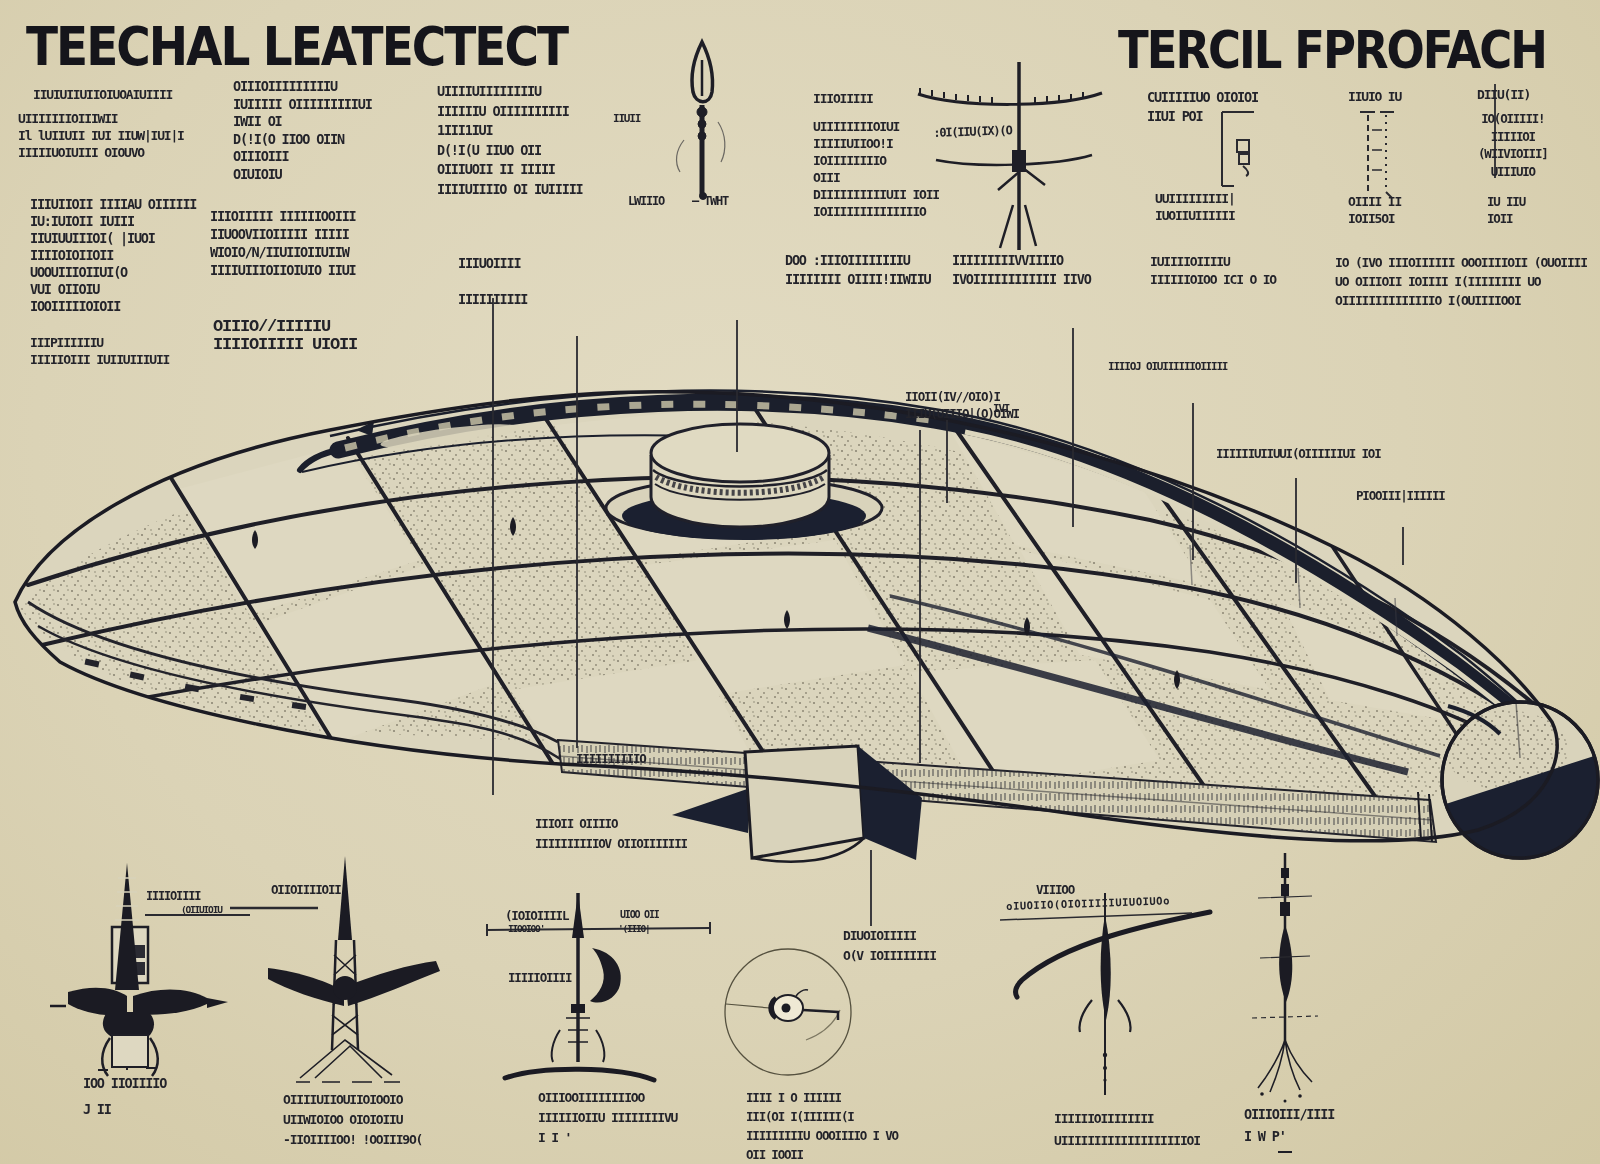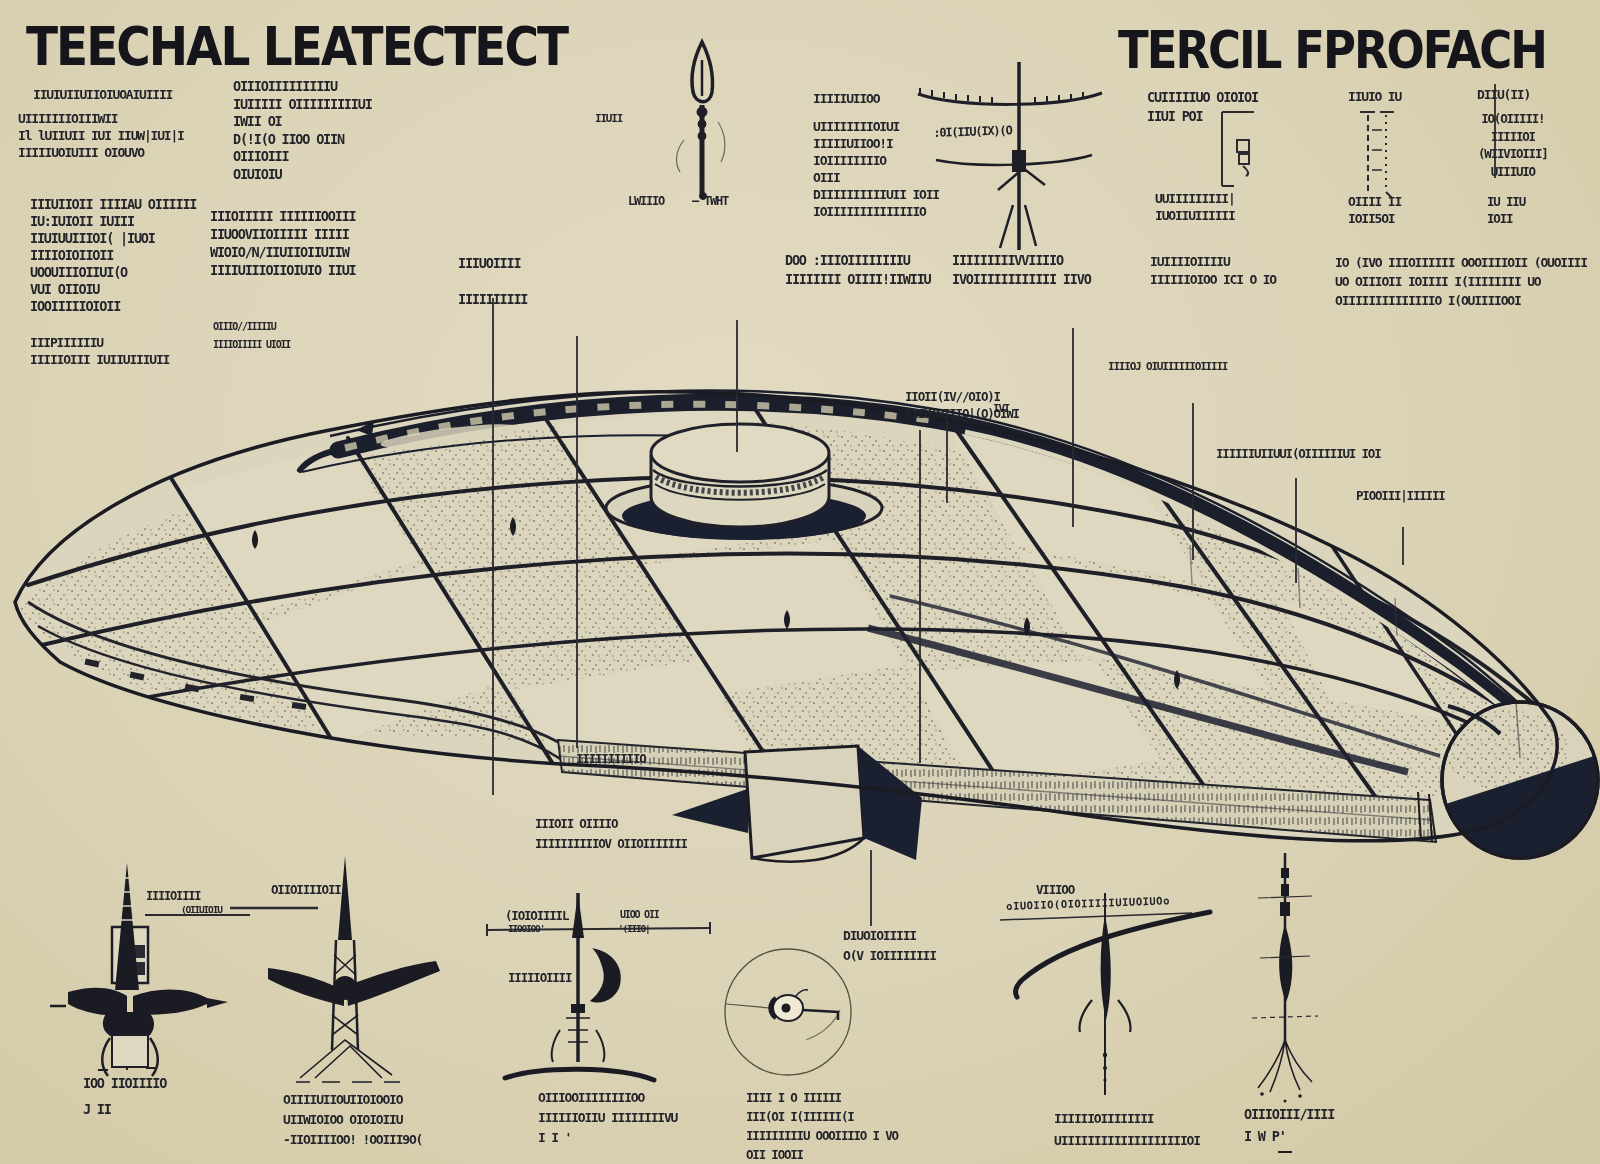--- a/index.html
+++ b/index.html
@@ -295,28 +295,34 @@
   <div class="g" style="left:233px;top:78px;font-size:13.5px;line-height:17.5px;">OIIIOIIIIIIIIIU
 IUIIIII OIIIIIIIIIUI
 IWII OI
 D(!I(O IIOO OIIN
 OIIIOIII
 OIUIOIU</div>
   <div class="g" style="left:210px;top:207px;font-size:13.5px;line-height:18px;">IIIOIIIII IIIIIIOOIII
 IIUOOVIIOIIIII IIIII
 WIOIO/N/IIUIIOIIUIIW
 IIIIUIIIOIIOIUIO IIUI</div>
-  <div class="g" style="left:213px;top:318px;font-size:10px;line-height:18px;">OIIIO//IIIIIU
+  <div class="g" style="left:213px;top:318px;font-size:17px;line-height:18px;font-family:Liberation Mono, monospace;">OIIIO//IIIIIU
 IIIIOIIIII UIOII</div>
+  <div class="g" style="left:437px;top:82px;font-size:13.5px;line-height:19.5px;">UIIIIUIIIIIIIIU
+IIIIIIU OIIIIIIIIII
+1III1IUI
+D(!I(U IIUO OII
+OIIIUOII II IIIII
+IIIIUIIIIO OI IUIIIII</div>
   <div class="g" style="left:458px;top:245px;font-size:13.5px;line-height:36px;">IIIUOIIII
 IIIIIIIIII</div>
-  <div class="g" style="left:595px;top:112px;font-size:11px;">IIUII</div>
+  <div class="g" style="left:613px;top:112px;font-size:11px;">IIUII</div>
   <div class="g" style="left:628px;top:194px;font-size:12px;">LWIIIO</div>
   <div class="g" style="left:692px;top:194px;font-size:12px;">– TWHT</div>
-  <div class="g" style="left:813px;top:90px;font-size:13px;">IIIIIUIIOO</div>
+  <div class="g" style="left:813px;top:90px;font-size:13px;">IIIOIIIII</div>
   <div class="g" style="left:813px;top:118px;font-size:13px;line-height:17px;">UIIIIIIIIOIUI
 IIIIIUIIOO!I
 IOIIIIIIIIO
 OIII
 DIIIIIIIIIIUII IOII
 IOIIIIIIIIIIIIIIO</div>
   <div class="g" style="left:785px;top:251px;font-size:13.5px;line-height:19px;">DOO :IIIOIIIIIIIIU
 IIIIIIII OIIII!IIWIIU</div>
   <div class="g" style="left:952px;top:251px;font-size:13.5px;line-height:19px;">IIIIIIIIIVVIIIIO
 IVOIIIIIIIIIIII IIVO</div>

